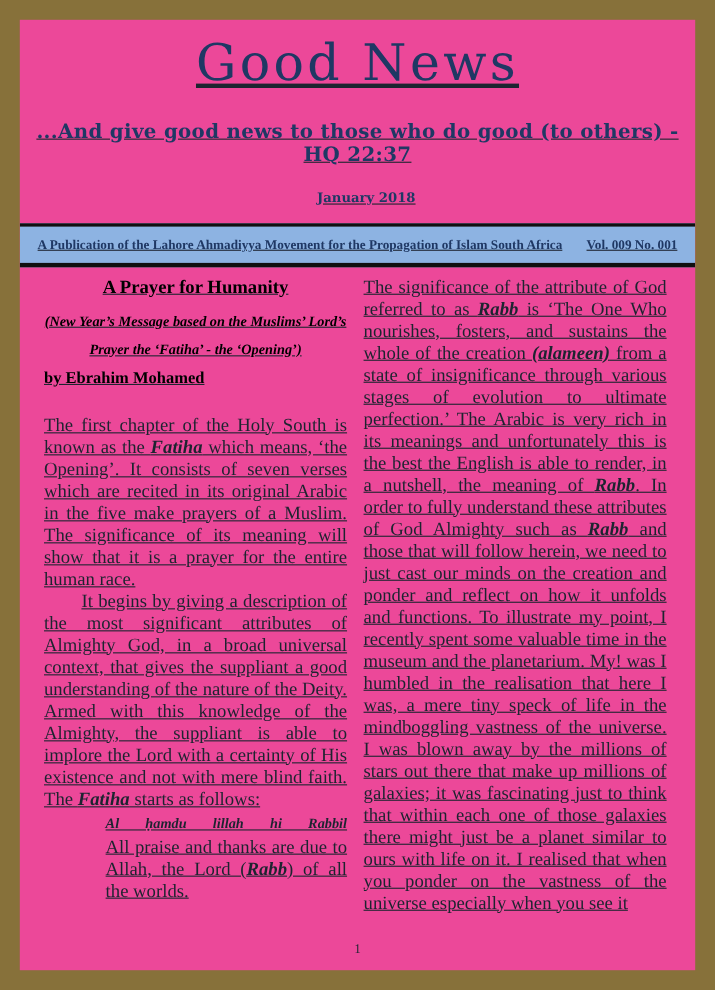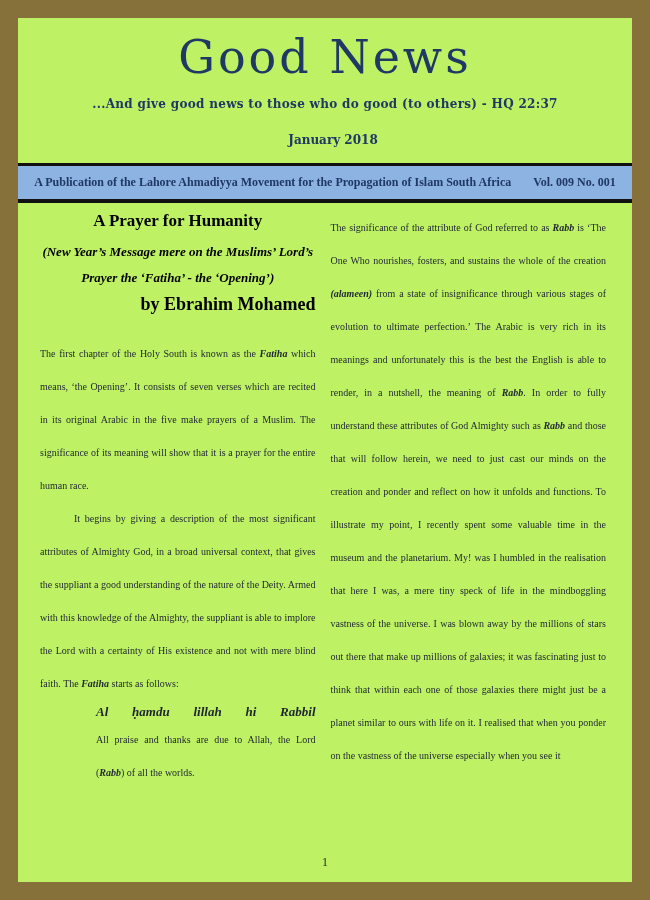--- a/index.html
+++ b/index.html
@@ -2,43 +2,44 @@
 <html><head>
 <meta charset="utf-8">
 <style>
   html, body { margin: 0; padding: 0; background: #e8e8e8; }
   * { box-sizing: border-box; }
 
   .page {
     position: relative;
     width: 650px;
     height: 900px;
-    background: #bef264;
+    background: #ec4899;
     border: 18px solid #87713A;
     overflow: hidden;
     font-family: "Liberation Serif", serif;
     color: #1d2430;
+    text-decoration: underline;
   }
 
   
   .masthead { text-align: center; padding-top: 14px; color: #1F3864; }
   .masthead h1 {
     margin: 0;
     font-family: "DejaVu Serif", serif;
     font-weight: normal;
     font-size: 46px;
     line-height: 1.1;
     letter-spacing: 3px;
     color: #1F3864;
   }
   .tagline {
-    margin-top: 14px;
+    margin-top: 26px;
     font-family: "DejaVu Serif", serif;
     font-weight: bold;
-    font-size: 12px;
+    font-size: 18px;
     letter-spacing: 0.3px;
     color: #1F3864;
   }
   .issue-date {
     margin-top: 22px;
     font-family: "DejaVu Serif", serif;
     font-weight: bold;
     font-size: 12px;
     color: #1F3864;
     padding-left: 16px;
@@ -79,32 +80,32 @@
   }
   .article-subtitle {
     text-align: center;
     font-size: 13px;
     font-weight: bold;
     font-style: italic;
     line-height: 26px;
     color: #000;
   }
   .article-byline {
-    text-align: right;
-    font-size: 18px;
+    text-align: left;
+    font-size: 15px;
     font-weight: bold;
     line-height: 26px;
     margin-bottom: 20px;
     color: #000;
   }
 
   .body {
     margin: 0;
-    font-size: 10px;
-    line-height: 33px;
+    font-size: 17px;
+    line-height: 20px;
     text-align: justify;
   }
   .body.indent { text-indent: 34px; }
   .bi { font-weight: bold; font-style: italic; }
 
   .arabic {
     margin-left: 56px;
     font-size: 13px;
     line-height: 23px;
     font-weight: bold;
@@ -139,21 +140,21 @@
 
   <div class="banner">
     <span>A Publication of the Lahore Ahmadiyya Movement for the Propagation of Islam South Africa</span>
     <span>Vol. 009 No. 001</span>
   </div>
 
   <main class="columns">
 
     <section class="col">
       <h2 class="article-heading">A Prayer for Humanity</h2>
-      <div class="article-subtitle">(New Year’s Message mere on the Muslims’ Lord’s Prayer the ‘Fatiha’ - the ‘Opening’)</div>
+      <div class="article-subtitle">(New Year’s Message based on the Muslims’ Lord’s Prayer the ‘Fatiha’ - the ‘Opening’)</div>
       <div class="article-byline">by Ebrahim Mohamed</div>
       <p class="body"><span>The first chapter of the Holy South is known as the </span><span class="bi">Fatiha</span><span> which means, ‘the Opening’.  It consists of seven verses which are recited in its original Arabic in the five make prayers of a Muslim. The significance of its meaning will show that it is a prayer for the entire human race.</span></p>
       <p class="body indent"><span>It begins by giving a description of the most significant attributes of Almighty God, in a broad universal context, that gives the suppliant a good understanding of the nature of the Deity. Armed with this knowledge of the Almighty, the suppliant is able to implore the Lord with a certainty of His existence and not with mere blind faith. The </span><span class="bi">Fatiha</span><span> starts as follows:</span></p>
       <div class="arabic">
         <span class="line1">Al ḥamdu lillah hi Rabbil</span>
       </div>
       <p class="body translation"><span>All praise and thanks are due to Allah, the Lord (</span><span class="bi">Rabb</span><span>) of all the worlds.</span></p>
     </section>
 
     <section class="col">

